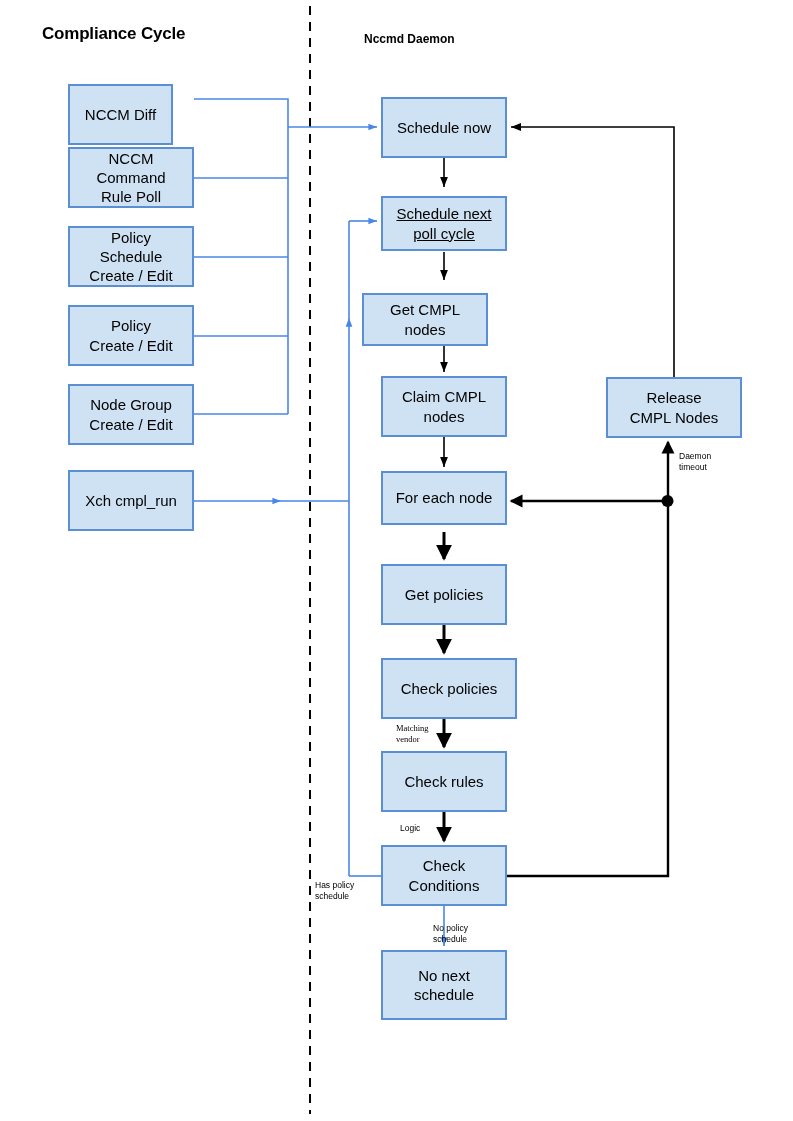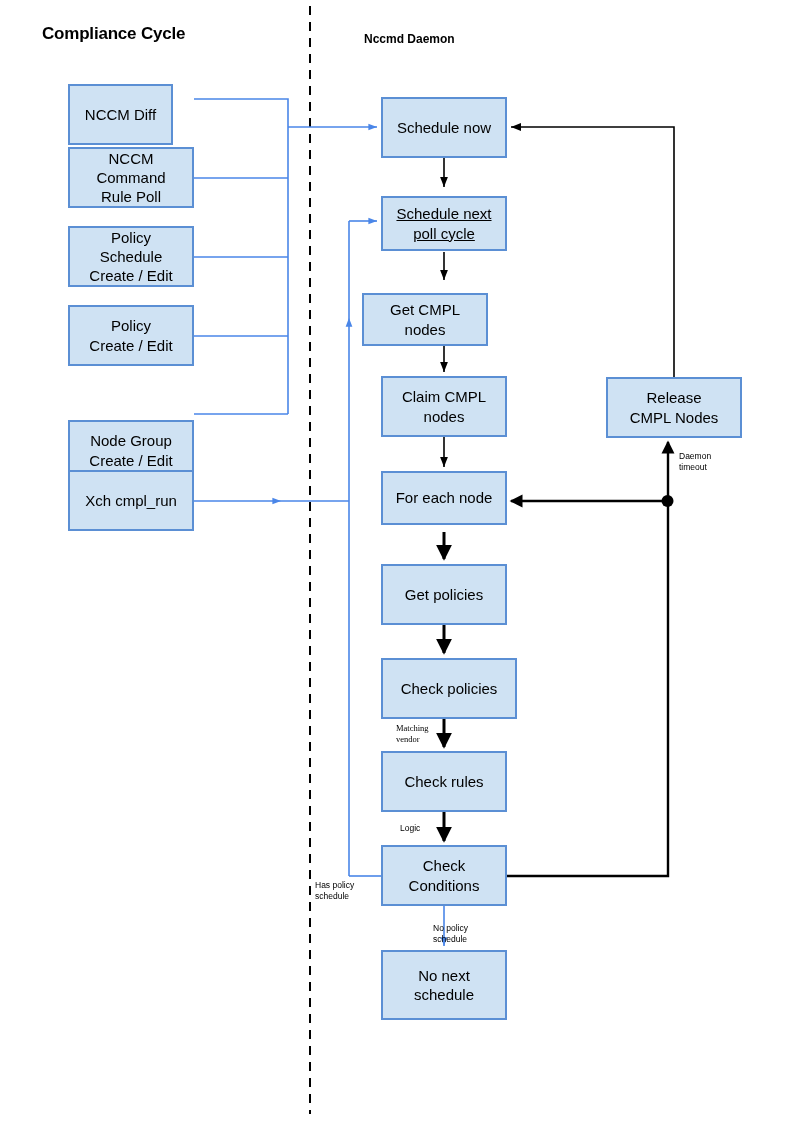--- a/index.html
+++ b/index.html
@@ -134,21 +134,21 @@
 
 <div class="node" style="left:68px;top:84px;width:105px;height:61px;">NCCM Diff</div>
 <div class="node" style="left:68px;top:147px;width:126px;height:61px;">NCCM
 Command
 Rule Poll</div>
 <div class="node" style="left:68px;top:226px;width:126px;height:61px;">Policy
 Schedule
 Create / Edit</div>
 <div class="node" style="left:68px;top:305px;width:126px;height:61px;">Policy
 Create / Edit</div>
-<div class="node" style="left:68px;top:384px;width:126px;height:61px;margin-top:36px;">Node Group
+<div class="node" style="left:68px;top:384px;width:126px;height:61px;">Node Group
 Create / Edit</div>
 <div class="node" style="left:68px;top:470px;width:126px;height:61px;">Xch cmpl_run</div>
 
 <div class="node" style="left:381px;top:97px;width:126px;height:61px;">Schedule now</div>
 <div class="node" style="left:381px;top:196px;width:126px;height:55px;text-decoration:underline;">Schedule next
 poll cycle</div>
 <div class="node" style="left:362px;top:284px;width:126px;height:53px;margin-top:9px;">Get CMPL
 nodes</div>
 <div class="node" style="left:381px;top:376px;width:126px;height:61px;">Claim CMPL
 nodes</div>

